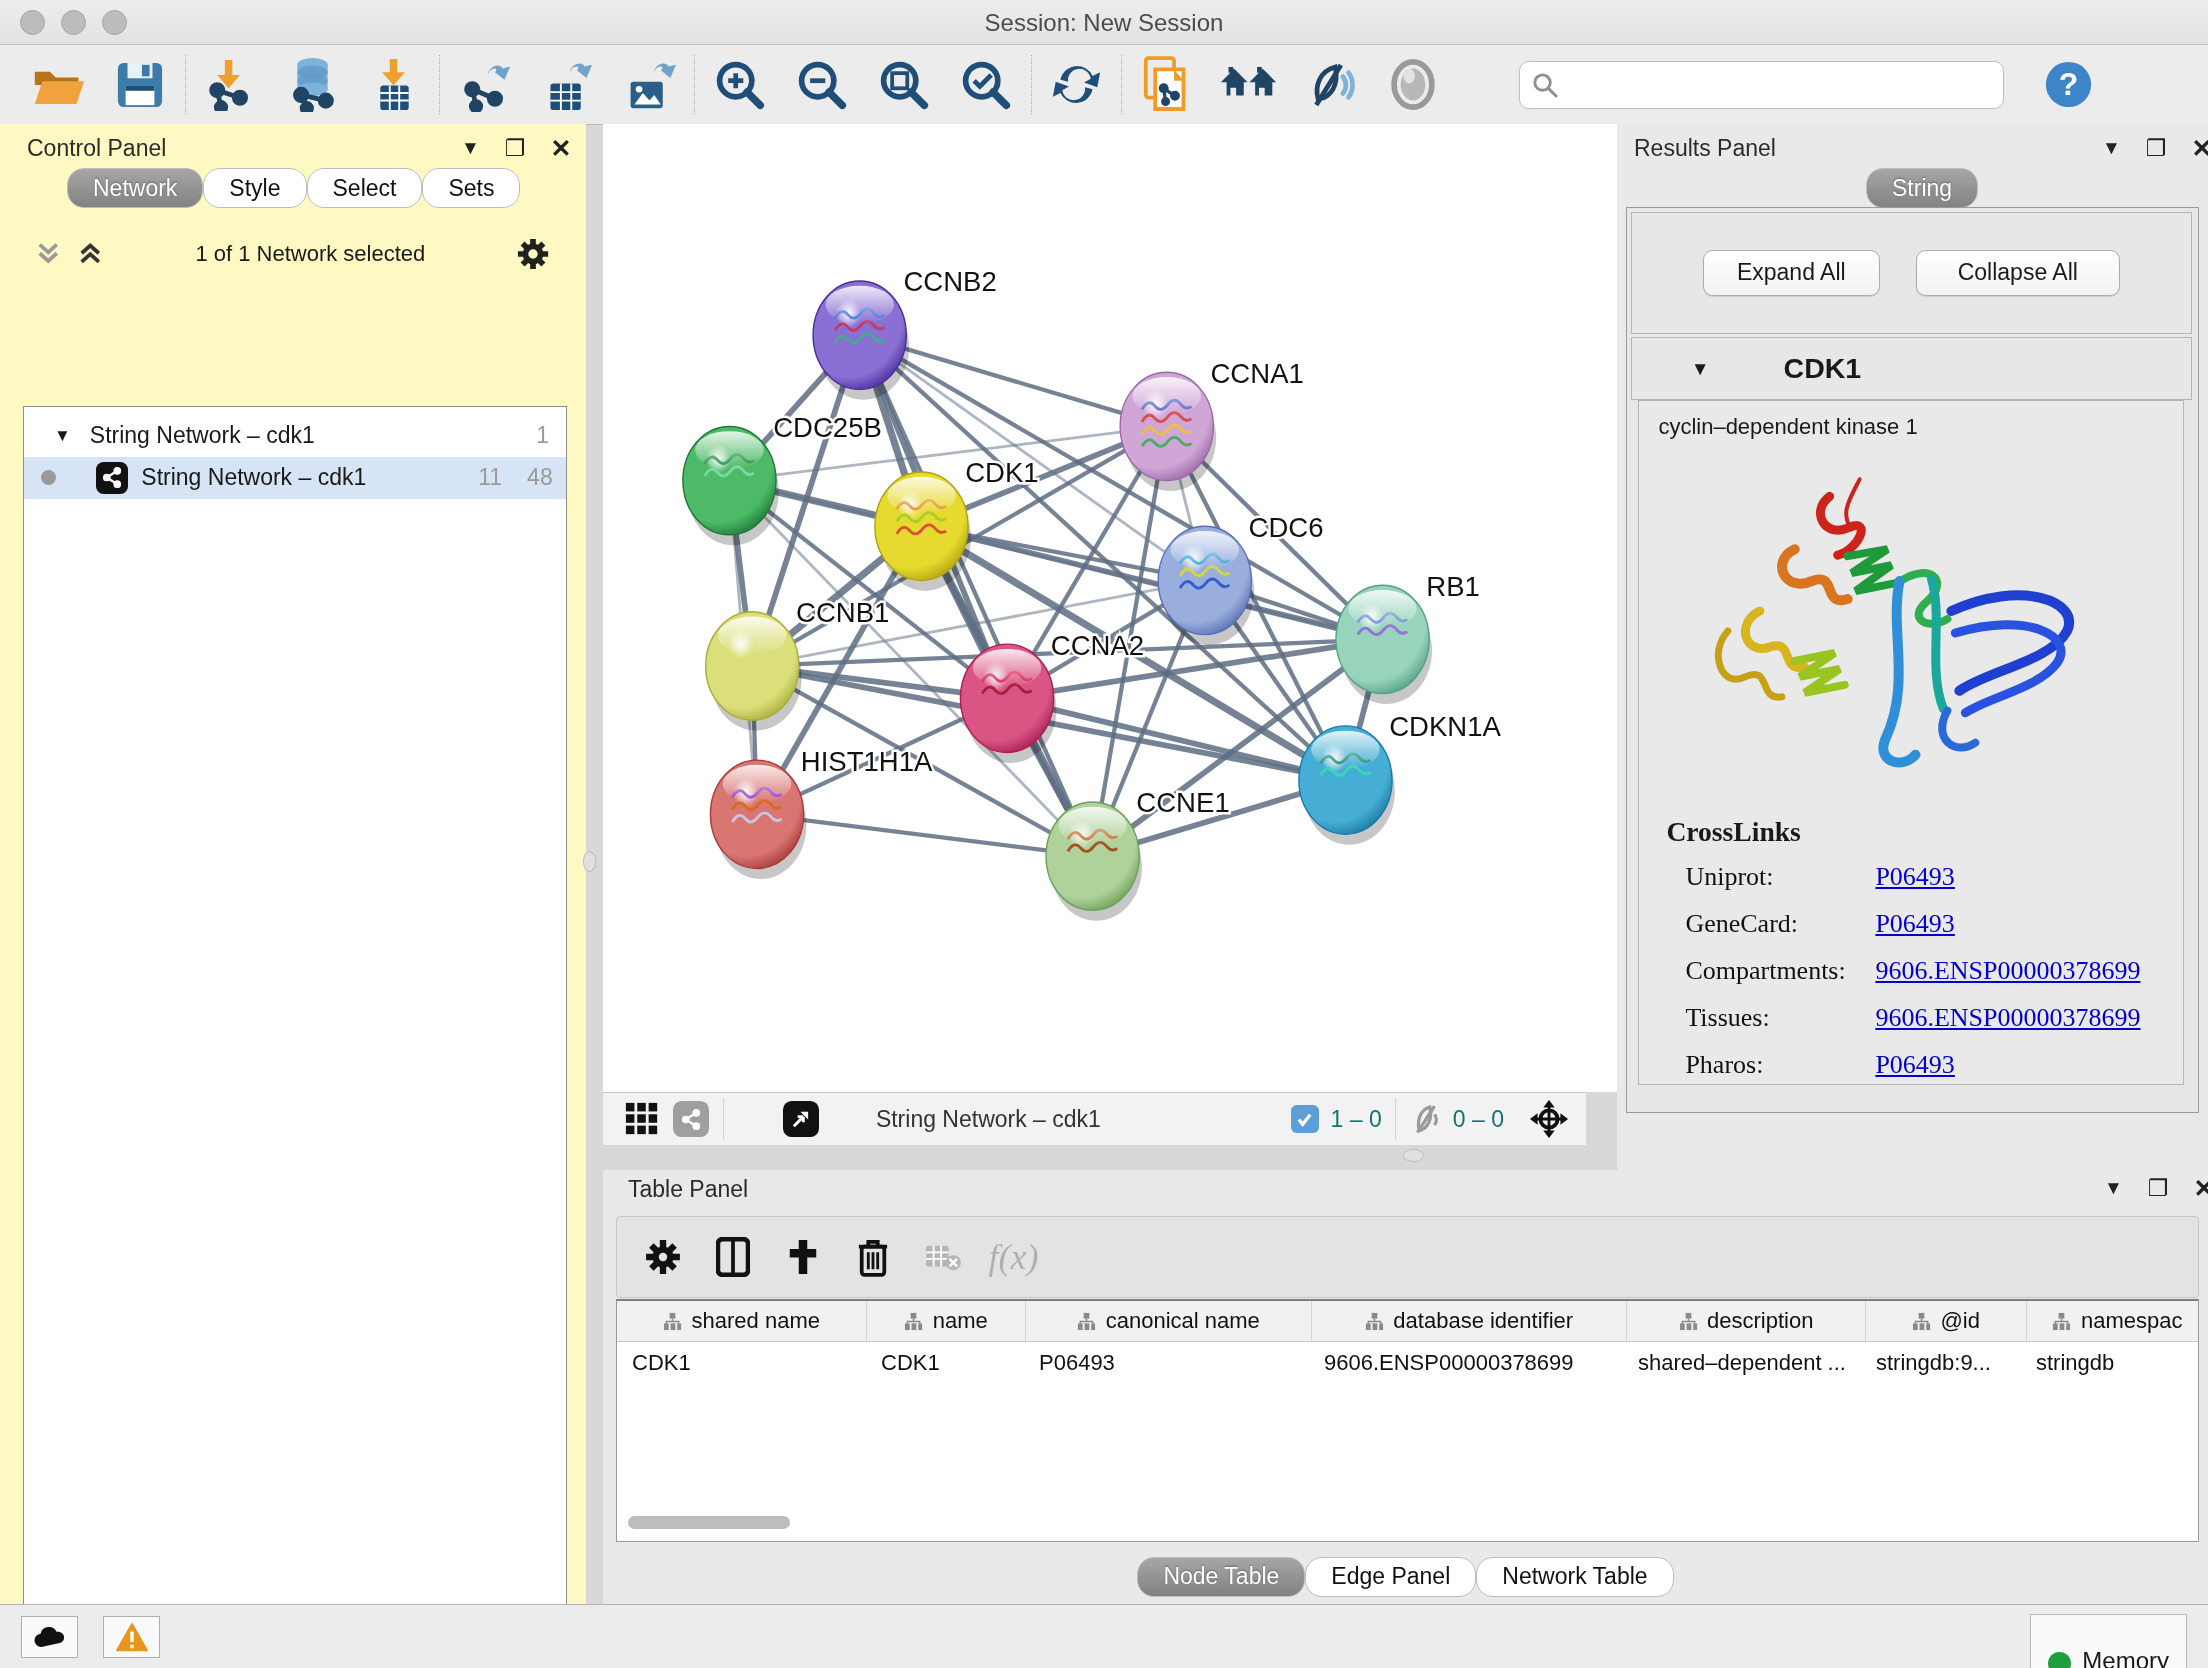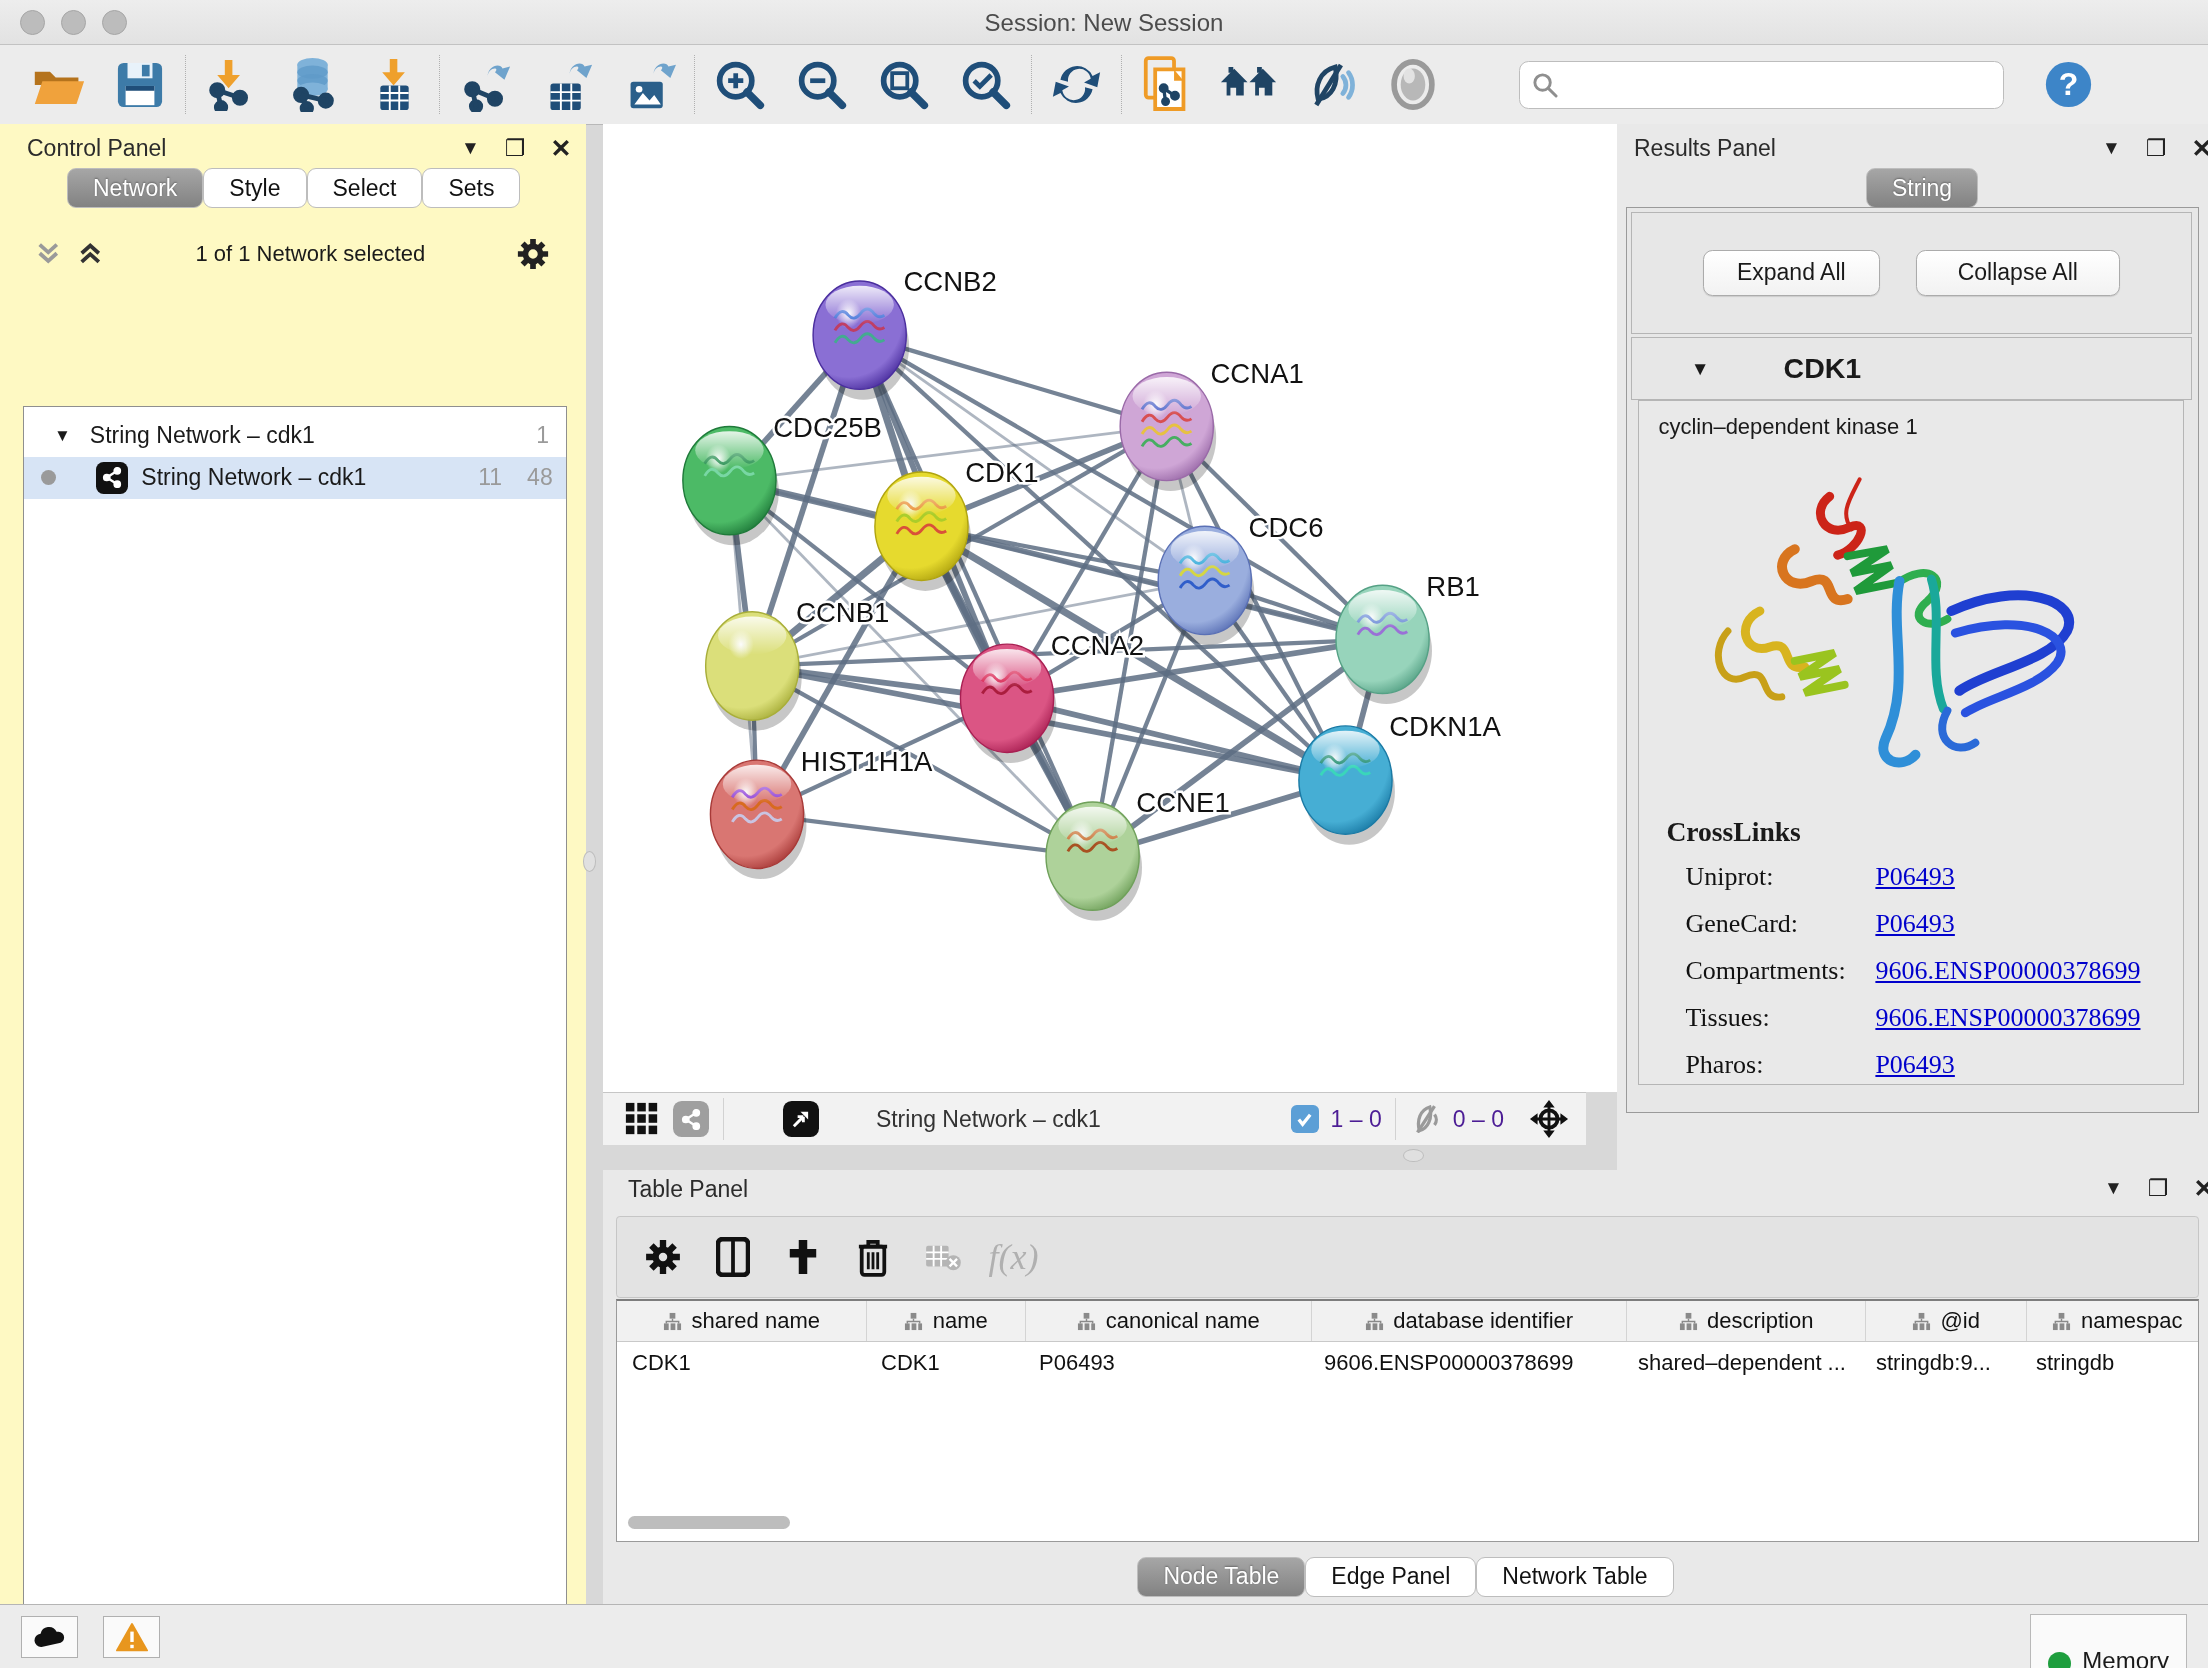--- a/index.html
+++ b/index.html
@@ -17,39 +17,39 @@
   .tb-group{display:flex;align-items:center;height:100%;}
   .tb-btn{width:82px;height:67px;display:flex;align-items:center;justify-content:center;}
   .tb-sep{width:0;height:59px;border-left:1.9px dotted #b0b0b0;margin:0 3.8px;}
   .searchbox{width:472px;height:46px;background:#fff;border:1.9px solid #bdbdbd;border-radius:9.5px;
              margin-left:65px;display:flex;align-items:center;padding-left:11.4px;}
   .help-btn{margin-left:40px;}
   
   .panel-title{font-size:23px;color:#2b2b2b;}
   .win-icons{display:flex;gap:25px;align-items:center;color:#222;}
   .tab{height:38px;border:1px solid #bdbdbd;background:#fff;color:#111;font-size:23px;
-       display:flex;align-items:center;justify-content:center;padding:0 25px;border-radius:9px;}
+       display:flex;align-items:center;justify-content:center;padding:0 25px;border-radius:17px;}
   .tab.active{background:linear-gradient(#a6a6a6,#828282);color:#fff;text-shadow:0 -1px 1.9px rgba(0,0,0,.35);}
   
   .ctrl{left:0;top:124px;width:586px;height:1480px;background:#fef9c3;}
   .tabs-row{display:flex;gap:0;}
   .listbox{left:23px;top:282px;width:542px;height:1290px;background:#fff;border:1.9px solid #8f8f8f;}
   .treerow{height:42px;display:flex;align-items:center;font-size:23px;}
   .treerow .cnt{color:#9a9a9a;}
   .sel{background:#d7e4f5;}
   .shareicon{width:32px;height:32px;border-radius:7.6px;background:#111;display:flex;align-items:center;justify-content:center;}
   
   .canvas{left:603px;top:124px;width:1018px;height:968px;background:#fff;}
   .netbar{left:603px;top:1092px;width:983px;height:52px;background:#f2f2f2;border-top:1.9px solid #c6c6c6;
           display:flex;align-items:center;font-size:23px;color:#333;}
   .nb-sep{width:0;height:42px;border-left:1.9px solid #d2d2d2;margin:0 13.3px;}
   .gray-rounded{width:36px;height:36px;border-radius:8.6px;background:#9f9f9f;display:flex;align-items:center;justify-content:center;}
   .blk-rounded{width:36px;height:36px;border-radius:8.6px;background:#111;display:flex;align-items:center;justify-content:center;}
   .chk{width:28.5px;height:28.5px;border-radius:5.7px;background:#5c9fd6;display:flex;align-items:center;justify-content:center;}
-  .counter{color:#4c1d95;}
+  .counter{color:#0f766e;}
   
   .results{left:1617px;top:124px;width:592px;height:1046px;background:#e9e9e9;}
   .res-box{left:1626px;top:207px;width:571px;height:904px;background:#e7e7e7;border:1.9px solid #9a9a9a;}
   .btn{background:linear-gradient(#ffffff,#f2f2f2);border:1px solid #ababab;border-radius:9.5px;
        font-size:23px;height:44px;display:flex;align-items:center;justify-content:center;
        box-shadow:0 1px 1px rgba(0,0,0,.12);}
   .serif{font-family:"Liberation Serif",serif;}
   .xl-row{display:flex;font-size:26px;}
   .xl-label{width:190px;color:#111;}
   .xl-link{color:#0000cc;text-decoration:underline;}

